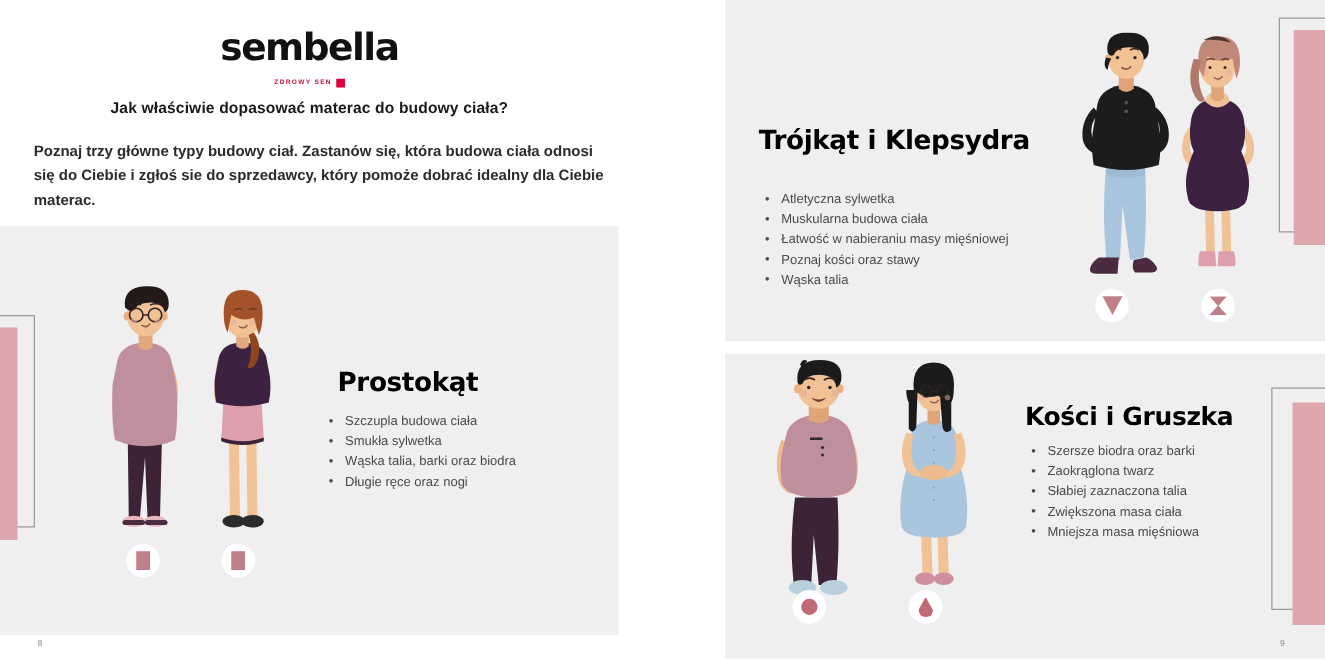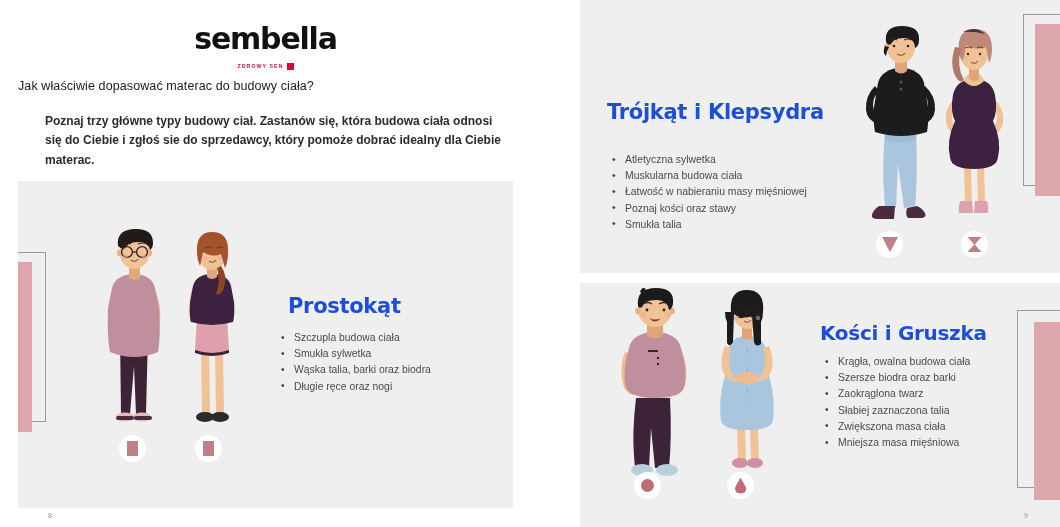--- a/index.html
+++ b/index.html
@@ -7,21 +7,21 @@
     width: 1060px; height: 527px;
     background: #ffffff;
     font-family: "Liberation Sans", sans-serif;
     overflow: hidden;
   }
   .stage { position: relative; width: 1060px; height: 527px; background: #ffffff; }
 
   
   .slide { position: absolute; overflow: hidden; }
 
-  #slide-left  { left: 0;   top: 0;   width: 495px; height: 522px; background: #ffffff; margin-left: 18px; }
+  #slide-left  { left: 0;   top: 0;   width: 495px; height: 522px; background: #ffffff; }
   #slide-right { left: 580px; top: 0; width: 480px; height: 527px; background: #ffffff; }
 
   
   .band { position: absolute; background: #efefef; }
 
   
   .logo-wrap {
     position: absolute; left: 0; top: 24px; width: 495px;
     text-align: center;
   }
@@ -33,33 +33,33 @@
   .logo-tag {
     margin-top: 2px; display: inline-flex; align-items: center; gap: 3px;
     justify-content: center;
   }
   .logo-tag-text {
     font-size: 5.2px; font-weight: 700; letter-spacing: 1.1px; color: #c8103c;
   }
   .logo-tag-sq { width: 7px; height: 7px; background: #e2003c; display:inline-block; }
 
   .head-title {
-    position: absolute; left: 0; top: 79px; width: 495px; text-align: left;
-    font-size: 12.5px; font-weight: 400; color: #1a1a1a; letter-spacing: .1px;
+    position: absolute; left: 0; top: 79px; width: 495px; text-align: center;
+    font-size: 12.5px; font-weight: 700; color: #1a1a1a; letter-spacing: .1px;
   }
   .head-sub {
     position: absolute; left: 27px; top: 112px; width: 460px;
     font-size: 12px; line-height: 1.62; color: #2b2b2b; font-weight: 600;
   }
 
   
   .sec-title {
     position: absolute;
     font-family: "DejaVu Sans", sans-serif;
-    font-weight: 700; color: #1d4ed8; letter-spacing: -.3px;
+    font-weight: 700; color: #000000; letter-spacing: -.3px;
   }
   .bullets { position: absolute; list-style: none; }
   .bullets li {
     position: relative; padding-left: 14px; color: #4a4a4a;
     font-size: 10.4px; line-height: 1.56; white-space: nowrap;
   }
   .bullets li::before {
     content: "\2022"; position: absolute; left: 1px; top: -0.5px;
     color: #4a4a4a; font-size: 10.4px;
   }
@@ -284,21 +284,21 @@
     <div class="badge" style="left:381px; top:231px;">
       <span class="sh-hour"></span>
     </div>
 
     <div class="sec-title" style="left:27px; top:100px; font-size:21px;">Trójkąt i Klepsydra</div>
     <ul class="bullets" style="left:31px; top:152px;">
       <li>Atletyczna sylwetka</li>
       <li>Muskularna budowa ciała</li>
       <li>Łatwość w nabieraniu masy mięśniowej</li>
       <li>Poznaj kości oraz stawy</li>
-      <li>Smukła talia</li>
+      <li>Wąska talia</li>
     </ul>
 
     <svg class="fig" style="left:32px; top:288px;" width="86" height="192" viewBox="0 0 86 192">
 
       <path d="M24 110 q-4 34 -2 58 l1 12 l14 0 l2 -40 l4 40 l14 0 q3 -30 1 -70 Z" fill="#3d2338"></path>
 
       <ellipse cx="30" cy="182" rx="11" ry="6" fill="#b9cfdc"></ellipse>
       <ellipse cx="55" cy="182" rx="11" ry="6" fill="#b9cfdc"></ellipse>
 
       <path d="M13 64 q-6 16 -2 32 q2 9 10 11 l3 -7 q-8 -3 -8 -12 q0 -12 4 -22 Z" fill="#edbb8e"></path>
@@ -364,21 +364,20 @@
 
     <div class="badge" style="left:54px; top:472px;">
       <span class="sh-apple"></span>
     </div>
     <div class="badge" style="left:147px; top:472px;">
       <span class="sh-pear"></span>
     </div>
 
     <div class="sec-title" style="left:240px; top:321px; font-size:20px;">Kości i Gruszka</div>
     <ul class="bullets" style="left:244px; top:354px;">
-      <li>Krągła, owalna budowa ciała</li>
       <li>Szersze biodra oraz barki</li>
       <li>Zaokrąglona twarz</li>
       <li>Słabiej zaznaczona talia</li>
       <li>Zwiększona masa ciała</li>
       <li>Mniejsza masa mięśniowa</li>
     </ul>
 
     <div class="pagenum" style="left:444px; top:512px;">9</div>
   </div>
 

